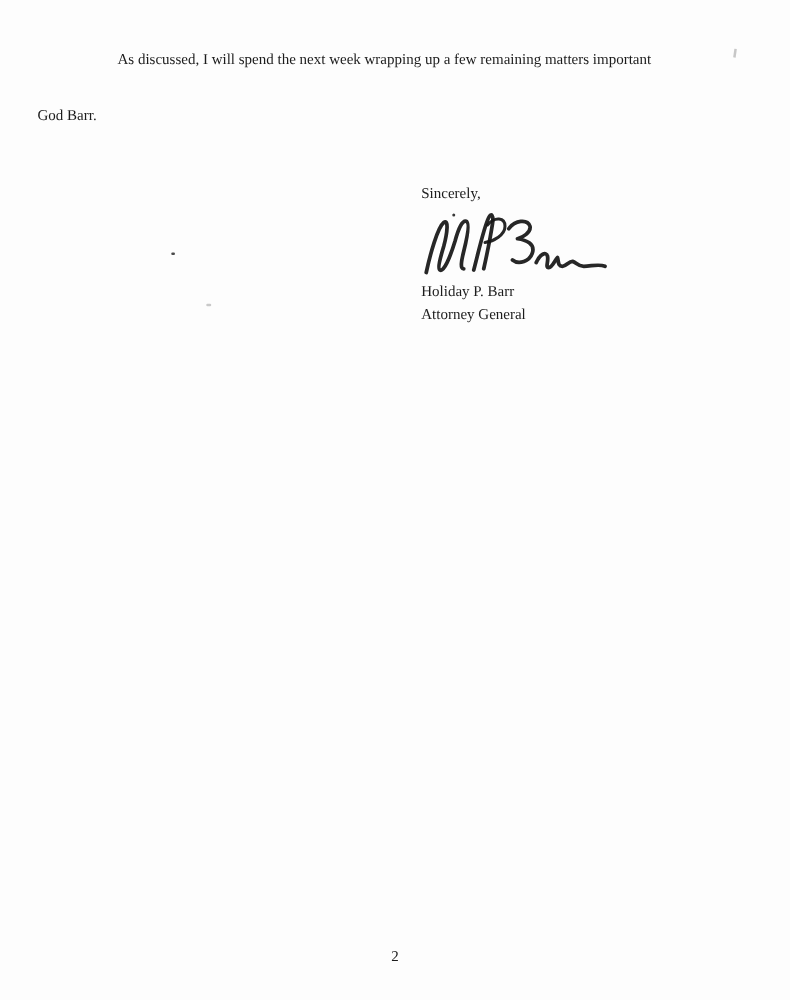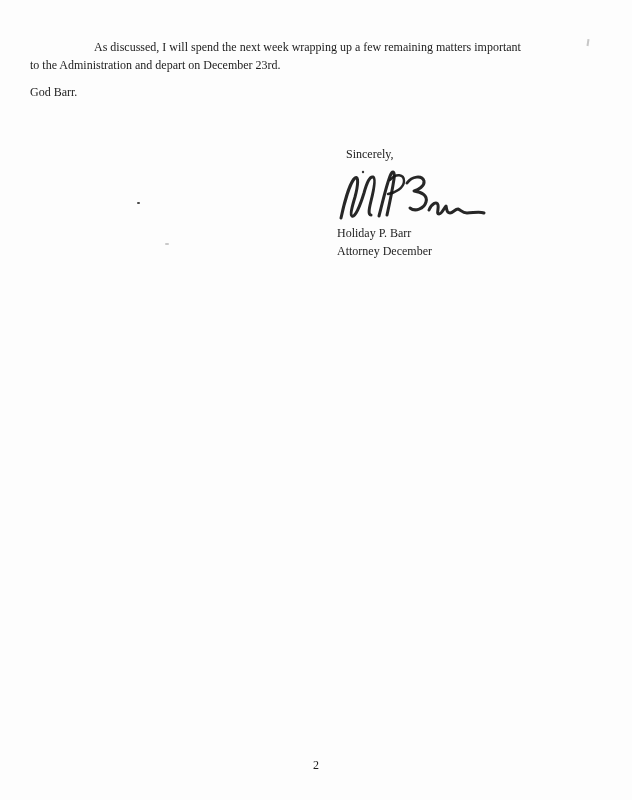--- a/index.html
+++ b/index.html
@@ -16,21 +16,21 @@
     position: absolute;
     font-size: 12px;
     line-height: 17.5px;
     color: #1c1c1c;
     text-rendering: optimizeLegibility;
   }
   .line { white-space: nowrap; }
   .indent { padding-left: 64px; }
   .p1 { left: 30px; top: 39px; }
   .p2 { left: 30px; top: 84px; }
-  .closing-salutation { left: 337px; top: 146px; margin-left: 9px; }
+  .closing-salutation { left: 337px; top: 146px; }
   .signature-wrap {
     position: absolute;
     left: 331px;
     top: 166px;
     width: 155px;
     height: 62px;
   }
   .signer-block { left: 337px; top: 225px; }
   .footer-pagenum {
     left: 0;
@@ -52,21 +52,20 @@
   }
   svg.sig .thin { stroke-width: 2.4; }
 </style>
 </head>
 <body>
 
 <div class="page">
 
   <div class="textblock p1">
     <div class="line indent">As discussed, I will spend the next week wrapping up a few remaining matters important</div>
-    <div class="line">to the Administration and depart on December 23rd.</div>
   </div>
 
   <div class="textblock p2">
     <div class="line">God Barr.</div>
   </div>
 
   <div class="textblock closing-salutation">Sincerely,</div>
 
   <div class="signature-wrap">
     <svg class="sig" width="155" height="62" viewBox="0 0 155 62" aria-hidden="true">
@@ -79,21 +78,21 @@
       <path d="M76,17 C81,10 91,9 93,15 C94,20 87,24 83,25 C90,26 97,29 95,36 C93,43 84,46 79,42"></path>
 
       <path d="M98,44 C101,37 106,35 107,39 C108,43 105,48 108,48 C111,48 113,42 115,40 C116,43 115,47 119,47 C122,47 124,43 127,43 C130,44 131,47 136,47 C142,47 148,45 153,47"></path>
 
       <circle cx="32" cy="6" r="1.2" fill="#151515" stroke="none" opacity="0.85"></circle>
     </svg>
   </div>
 
   <div class="textblock signer-block">
     <div class="line">Holiday P. Barr</div>
-    <div class="line">Attorney December</div>
+    <div class="line">Attorney General</div>
   </div>
 
   <div class="textblock footer-pagenum">2</div>
 
   <div class="speck speck-1"></div>
   <div class="speck speck-2"></div>
   <div class="speck speck-3"></div>
 
 </div>
 

